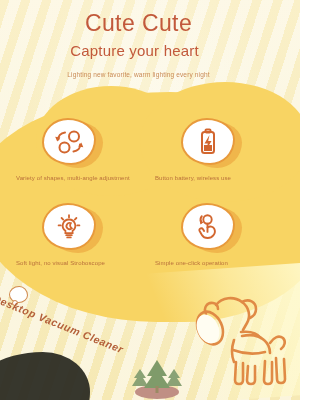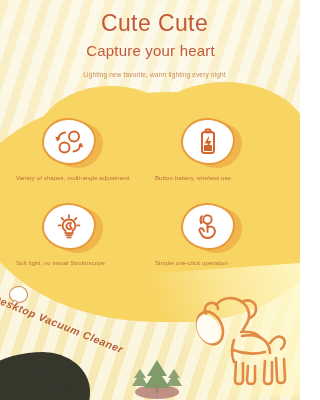--- a/index.html
+++ b/index.html
@@ -63,21 +63,21 @@
     width: 170px;
     height: 132px;
     background: linear-gradient(252deg, rgba(255,250,205,0.95) 0%, rgba(255,248,196,0.55) 42%, rgba(255,246,190,0.0) 78%);
     transform: rotate(-4deg);
     pointer-events: none;
   }
 
   
   .header {
     position: absolute;
-    left: 16px;
+    left: 0;
     top: 0;
     width: 277px;
     text-align: center;
   }
   .title {
     margin: 10px 0 0 0;
     font-size: 23px;
     font-weight: 400;
     color: #c2593b;
     letter-spacing: 0.4px;

